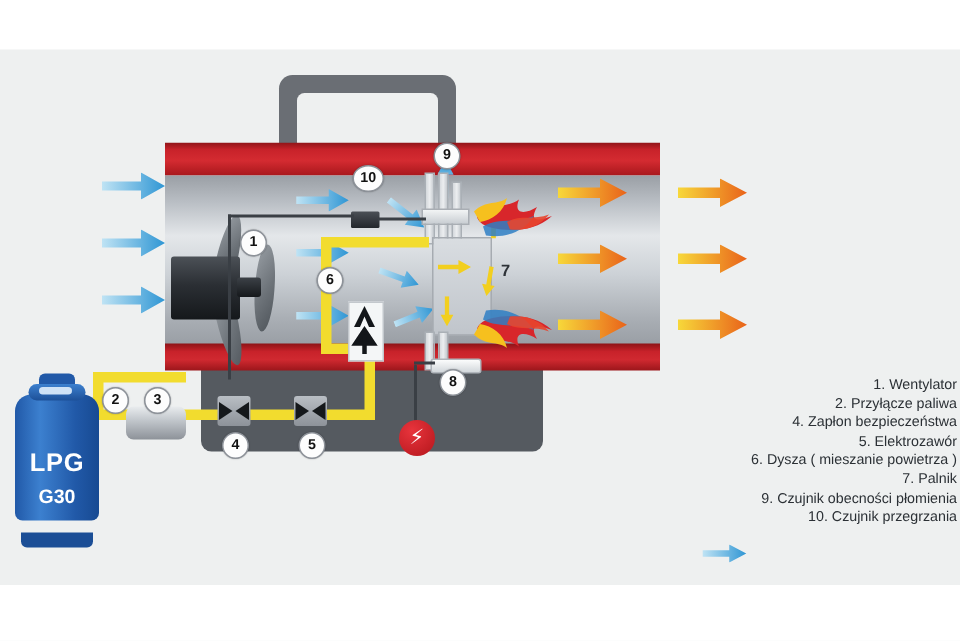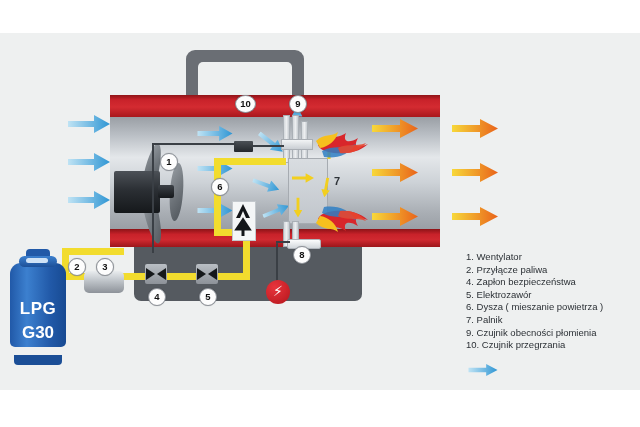--- a/index.html
+++ b/index.html
@@ -89,29 +89,29 @@
         border-radius:11px 11px 5px 5px;}
   .tank-neck{position:absolute;left:16px;top:2px;width:24px;height:18px;
         background:#2159a8;border-radius:4px 4px 0 0;}
   .tank-collar{position:absolute;left:9px;top:9px;width:38px;height:11px;
         background:linear-gradient(180deg,#3c80cf,#1d5098);border-radius:6px;}
   .tank-hl{position:absolute;left:16px;top:11px;width:22px;height:5px;
         background:#cfe2f6;border-radius:3px;}
   .tank-t1{position:absolute;left:0;top:36px;width:56px;text-align:center;
         color:#fff;font-size:17px;font-weight:bold;letter-spacing:.5px;}
   .tank-t2{position:absolute;left:0;top:60px;width:56px;text-align:center;
-        color:#fff;font-size:17px;font-weight:bold;}
+        color:#fff;font-size:13px;font-weight:bold;}
   .tank-foot{position:absolute;left:4px;top:92px;width:48px;height:10px;
         background:#1b4e96;border-radius:0 0 4px 4px;}
   .reg{position:absolute;left:84px;top:238px;width:40px;height:22px;
         background:linear-gradient(180deg,#e9ecee 0%,#c3c8cd 40%,#8d9299 100%);
         border-radius:5px;}
 
   
-  .legend{position:absolute;left:466px;top:218px;width:172px;}
+  .legend{position:absolute;left:466px;top:218px;width:172px;text-align:right;}
   .legend li{list-style:none;font-size:9.5px;color:#2b3035;line-height:12.6px;
         white-space:nowrap;}
   .legend ol{margin:0;padding:0;}
   .keyrow{display:flex;align-items:center;margin-top:4px;}
 </style>
 </head>
 <body>
 
 <div id="stage">
  <div id="canvas">
@@ -330,21 +330,21 @@
 
   <div class="cal" style="left:160px;top:120px">1</div>
   <div class="cal" style="left:68px;top:225px">2</div>
   <div class="cal" style="left:96px;top:225px">3</div>
   <div class="cal" style="left:148px;top:255px">4</div>
   <div class="cal" style="left:199px;top:255px">5</div>
   <div class="cal" style="left:211px;top:145px">6</div>
   <div class="cal plain" style="left:330px;top:141px">7</div>
   <div class="cal" style="left:293px;top:213px">8</div>
   <div class="cal" style="left:289px;top:62px">9</div>
-  <div class="cal" style="left:235px;top:62px;width:19px">10</div>
+  <div class="cal" style="left:235px;top:77px;width:19px">10</div>
 
   <div class="legend">
     <ol>
       <li>
         <span>1.</span>
         <span>Wentylator</span>
       </li>
       <li>
         <span>2.</span>
         <span>Przyłącze paliwa</span>

